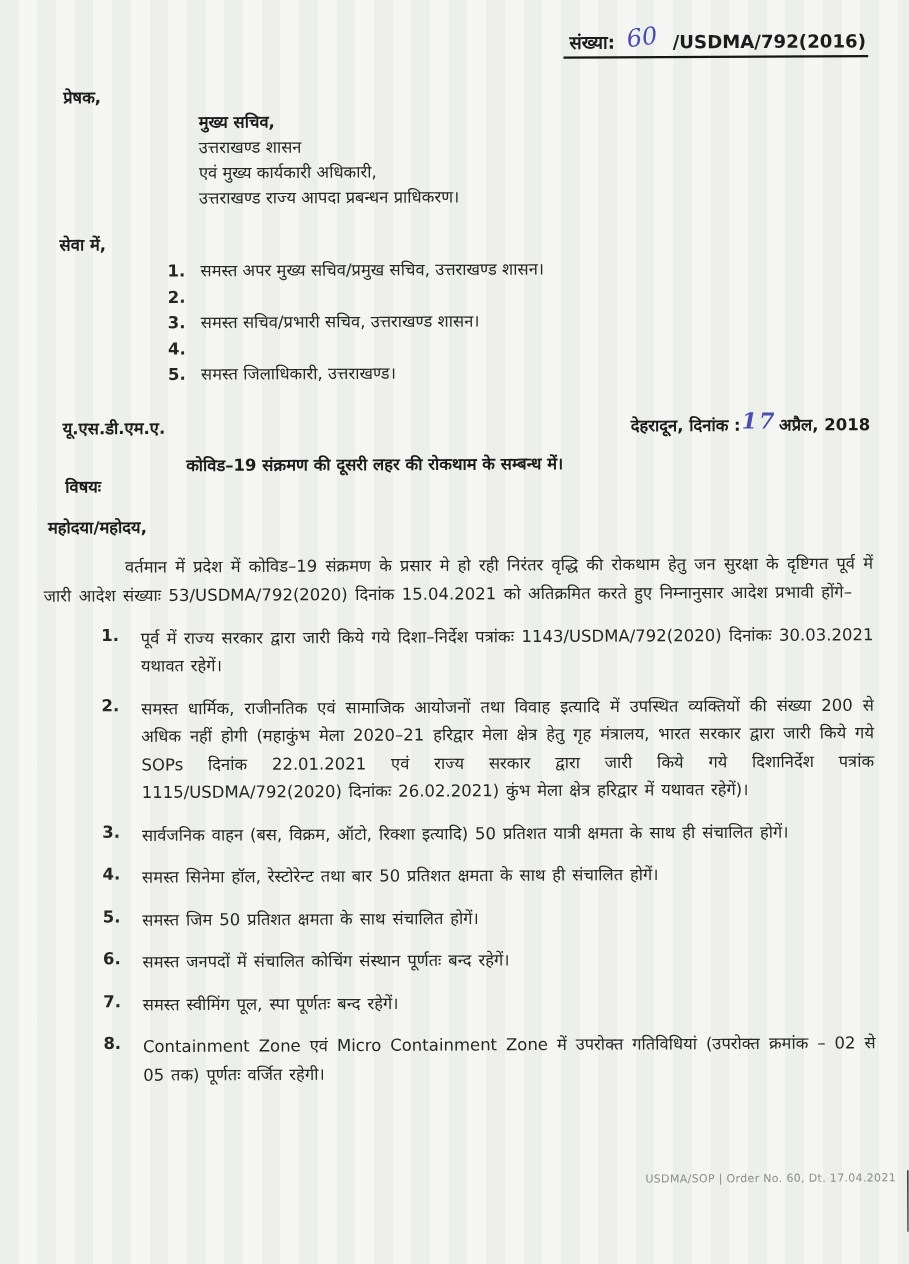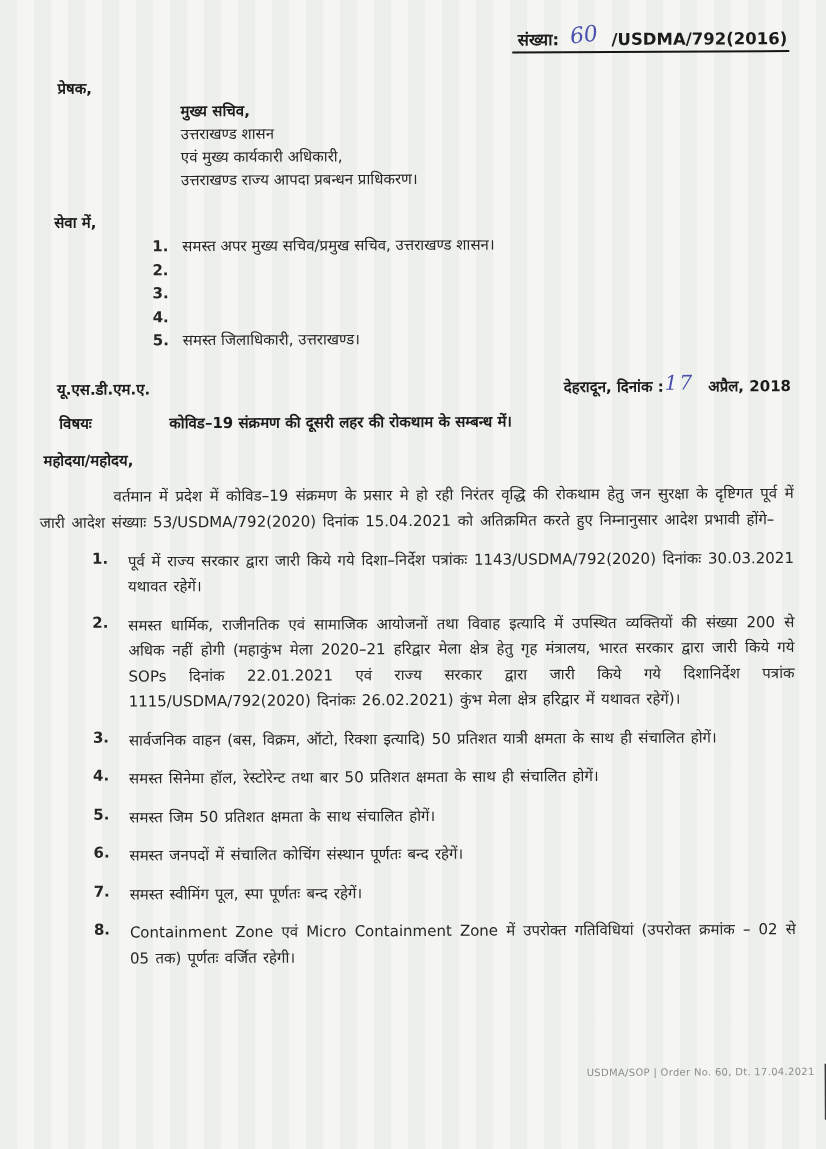--- a/index.html
+++ b/index.html
@@ -37,31 +37,32 @@
     display:inline-block;
     font-size:22px;
     transform:rotate(-7deg) translateY(-3px);
     margin:0 8px 0 6px;
   }
   .hw-date {
     display:inline-block;
     font-size:20px;
     letter-spacing:2px;
     transform:translateY(-2px);
-    margin:0 14px 0 1px;
+    margin:0 2px 0 1px;
+    font-weight:bold;
   }
   .sender-label { margin:14px 0 3px 20px; }
   .sender-block { margin-left:143px; line-height:23px; }
   .to-label { margin:19px 0 4px 16px; }
   .recipients { margin-left:114px; line-height:23.5px; }
   .li-row { display:flex; }
   .li-row .num { width:30px; flex:0 0 30px; font-weight:bold; }
   .meta-row { display:flex; justify-content:space-between; margin-top:22px; padding:0 2px 0 18px; align-items:baseline; }
   .subject-row { display:flex; margin-top:13px; padding-left:20px; }
-  .subject-row .subj-label { width:110px; flex:0 0 110px; }
+  .subject-row .subj-label { width:110px; flex:0 0 110px;margin-top:19px; }
   .salutation { margin:17px 0 0 4px; }
   .intro {
     margin-top:14px;
     text-indent:74px;
     text-align:justify;
     line-height:26.5px;
     word-spacing:2px;
     padding-right:0px;
   }
   .orders { margin-top:13px; }
@@ -107,20 +108,21 @@
   <div class="recipients">
     <div class="li-row">
       <span class="num">1.</span>
       <span>समस्त अपर मुख्य सचिव/प्रमुख सचिव, उत्तराखण्ड शासन।</span>
     </div>
     <div class="li-row">
       <span class="num">2.</span>
     </div>
     <div class="li-row">
       <span class="num">3.</span>
+      <span>समस्त सचिव/प्रभारी सचिव, उत्तराखण्ड शासन।</span>
     </div>
     <div class="li-row">
       <span class="num">4.</span>
     </div>
     <div class="li-row">
       <span class="num">5.</span>
       <span>समस्त जिलाधिकारी, उत्तराखण्ड।</span>
     </div>
   </div>
 

